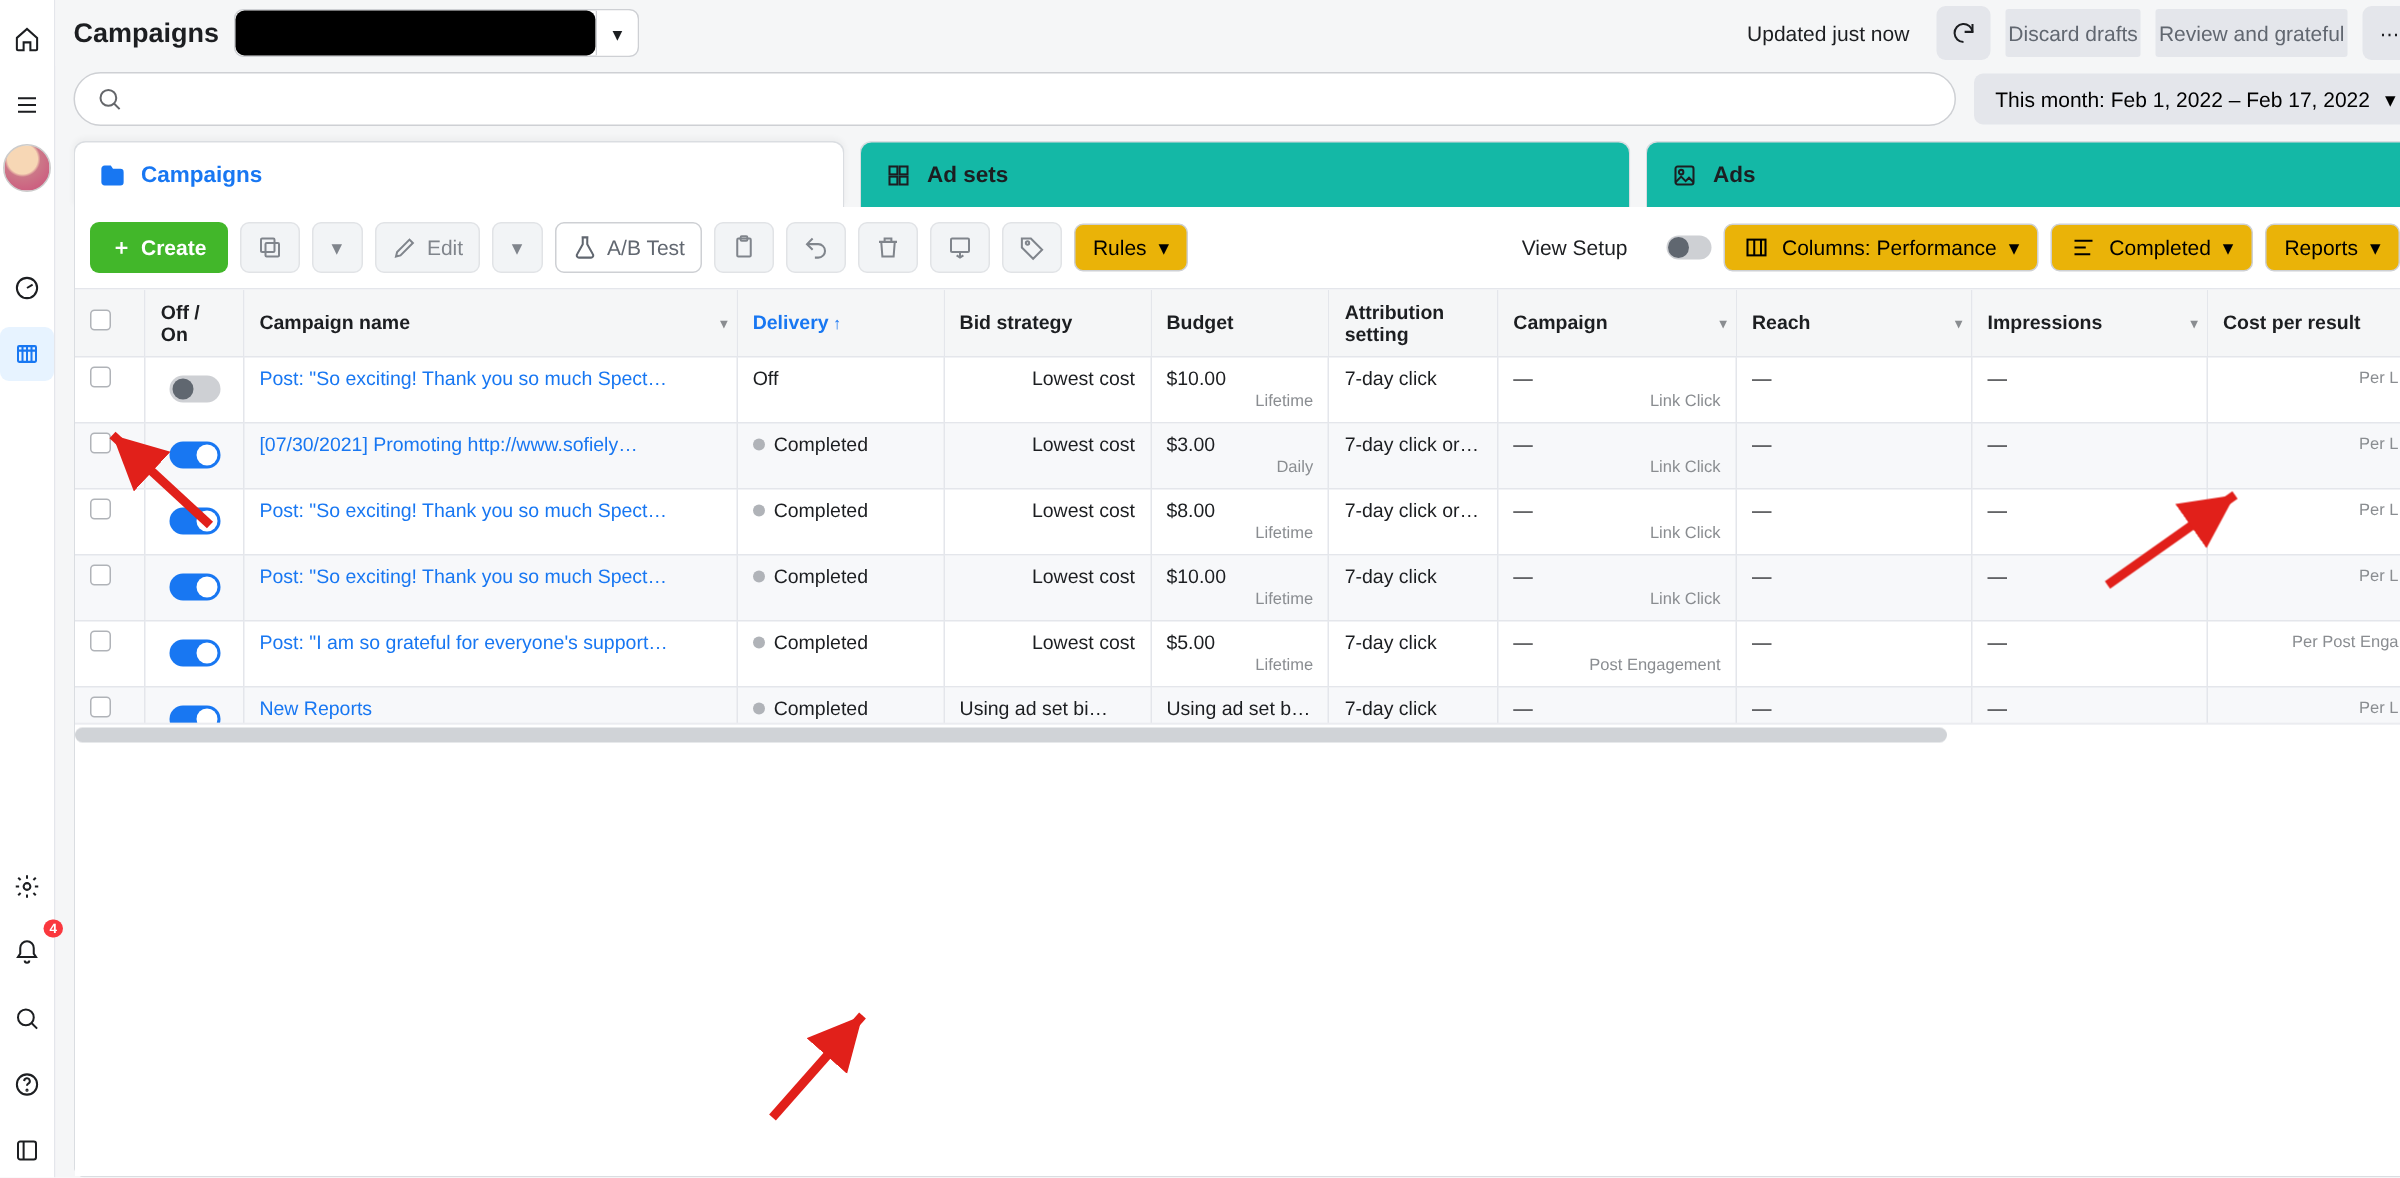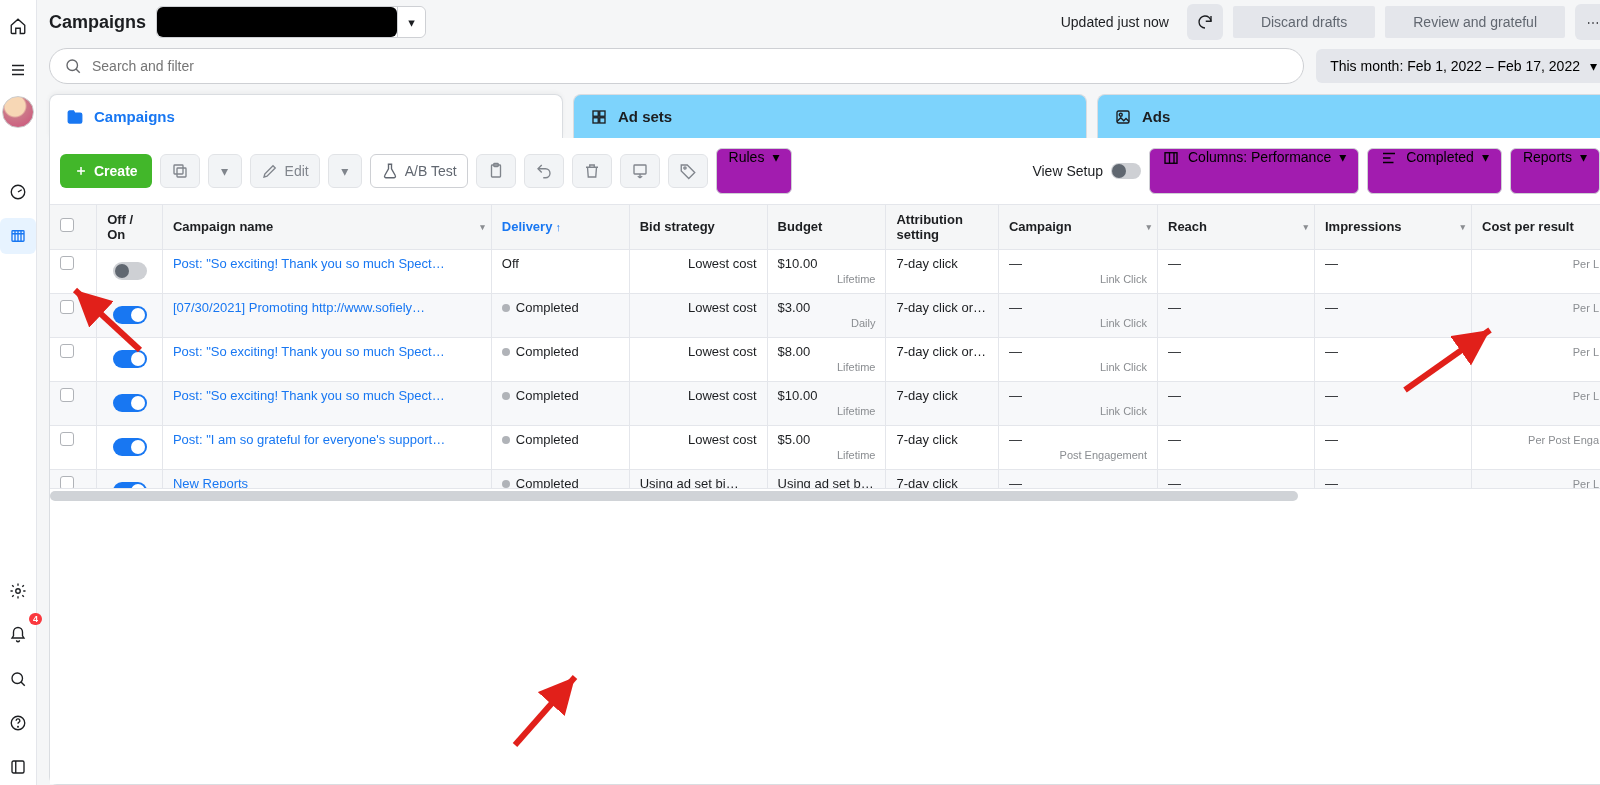--- a/index.html
+++ b/index.html
@@ -21,46 +21,46 @@
 
 
 .topbar { height:44px; display:flex; align-items:center; padding: 0 12px; gap:10px; background:#f5f6f7;}
 .topbar .title { font-weight:700; font-size:18px; }
 .acct-select { background:#000; color:#fff; border-radius:6px; width:240px; height:30px;}
 .acct-wrap { display:flex; align-items:center; border:1px solid #ced0d4; border-radius:6px; background:#fff;}
 .acct-caret { width:28px; height:30px; display:flex; align-items:center; justify-content:center; background:#fff; border-left:1px solid #ced0d4; border-radius:0 6px 6px 0;}
 .flexgap { flex:1; }
 .tb-text { font-size:14px; color:#1c1e21; margin-right:8px;}
 .icon-btn { width:36px; height:36px; border-radius:6px; background:#e4e6eb; display:flex; align-items:center; justify-content:center; cursor:pointer;}
-.gray-btn { background:#e4e6eb; border:none; border-radius:2px; padding:8px 28px; font-size:14px; color:#616770; cursor:pointer; }
+.gray-btn { background:#e4e6eb; border:none; border-radius:2px; padding:8px 2px; font-size:14px; color:#616770; cursor:pointer; }
 
 
 .searchrow { display:flex; align-items:center; padding: 4px 12px 10px 12px; gap:12px; }
 .searchbox { flex:1; background:#fff; border:1px solid #ced0d4; border-radius:20px; height:36px; display:flex; align-items:center; padding:0 14px; gap:10px;}
 .searchbox input { border:none; outline:none; flex:1; font-size:14px; background:transparent; }
 .date-btn { background:#e4e6eb; border:none; border-radius:6px; padding:9px 14px; font-size:14px; display:flex; align-items:center; gap:10px; cursor:pointer;}
 
 
 .viewtabs { display:flex; padding: 0 12px; gap:10px; }
-.vtab { flex:1; background:#7dd3fc; border:1px solid #dadde1; border-radius:8px 8px 0 0; border-bottom:none; height:44px; display:flex; align-items:center; padding:0 16px; gap:10px; cursor:pointer; font-size:15px; font-weight:600;}
+.vtab { flex:1; background:#14b8a6; border:1px solid #dadde1; border-radius:8px 8px 0 0; border-bottom:none; height:44px; display:flex; align-items:center; padding:0 16px; gap:10px; cursor:pointer; font-size:15px; font-weight:600;}
 .vtab.active { background:#fff; color:#1877f2; box-shadow: 0 -2px 4px rgba(0,0,0,0.04);}
 .vtab.active .vtab-icon { color:#1877f2; }
 .vtab .vtab-label { color:#1c1e21; }
 .vtab.active .vtab-label { color:#1877f2; }
 
 
 .panel { margin: 0 12px; background:#fff; border:1px solid #dadde1; border-top:none; border-radius: 0 0 8px 8px; display:flex; flex-direction:column; flex:1; min-height:0;}
 .toolrow { display:flex; align-items:center; padding: 10px 10px; gap:8px; border-bottom:1px solid #e4e6eb; flex-wrap:nowrap;}
 .create-btn { background:#42b72a; color:#fff; border:none; border-radius:6px; height:34px; padding:0 14px; font-size:14px; font-weight:600; display:flex; align-items:center; gap:6px; cursor:pointer;}
 .tool-btn { background:#f0f2f5; border:1px solid #dadde1; color:#616770; border-radius:6px; height:34px; min-width:34px; padding:0 10px; display:flex; align-items:center; justify-content:center; gap:6px; cursor:pointer; font-size:14px;}
 .tool-btn.disabled { opacity:0.8; cursor:not-allowed;}
-.switch-wrap { display:flex; align-items:flex-end; gap:8px; font-size:14px; margin-left:auto;}
+.switch-wrap { display:flex; align-items:flex-end; gap:26px; font-size:14px; margin-left:auto;}
 .mini-switch { width:30px; height:16px; border-radius:8px; background:#ced0d4; position:relative; display:inline-block;}
 .mini-switch .knob { width:14px; height:14px; border-radius:50%; background:#606770; position:absolute; left:1px; top:1px;}
-.dd-btn { background:#a21caf; border:1px solid #ced0d4; border-radius:6px; height:46px; padding:0 12px; display:flex; gap:8px; cursor:pointer; font-size:14px;}
+.dd-btn { background:#eab308; border:1px solid #ced0d4; border-radius:6px; height:32px; padding:0 12px; display:flex; align-items:center; gap:8px; cursor:pointer; font-size:14px;}
 
 
 .table-wrap { flex:1; overflow:auto; }
 table.grid { border-collapse:collapse; width: 1560px; table-layout:fixed;}
 table.grid th, table.grid td { border-right:1px solid #e4e6eb; border-bottom:1px solid #e4e6eb; padding: 6px 10px; text-align:left; vertical-align:top; font-size:13px; height:44px;}
 table.grid th { background:#f5f6f7; font-weight:600; position:sticky; top:0; z-index:2; height:44px; vertical-align:middle;}
 table.grid tbody tr:nth-child(even) td { background:#f7f8fa;}
 .chk { width:14px; height:14px; border:1px solid #b0b3b8; border-radius:3px; background:#fff; display:inline-block;}
 .onoff { display:flex; align-items:center; justify-content:center; height:100%;}
 .switch { width:34px; height:18px; border-radius:9px; background:#1877f2; position:relative; display:inline-block;}
@@ -176,21 +176,20 @@
       <button class="gray-btn">Review and grateful</button>
       <div class="icon-btn">⋯</div>
     </div>
 
     <div class="searchrow">
       <div class="searchbox">
         <svg class="ico" style="stroke:#65676b" viewBox="0 0 24 24">
             <circle cx="11" cy="11" r="7"></circle>
             <path d="M21 21l-5-5"></path>
           </svg>
-        <input placeholder="Search and filter" style="">
       </div>
       <button class="date-btn"><span>This month: Feb 1, 2022 – Feb 17, 2022</span> ▾</button>
     </div>
 
     <div class="viewtabs">
       <div class="vtab active">
         <svg class="ico vtab-icon" style="stroke:#1877f2; fill:#1877f2" viewBox="0 0 24 24">
             <path d="M3 6a2 2 0 0 1 2-2h5l2 3h7a2 2 0 0 1 2 2v9a2 2 0 0 1-2 2H5a2 2 0 0 1-2-2z"></path>
           </svg>
         <span class="vtab-label">Campaigns</span>

